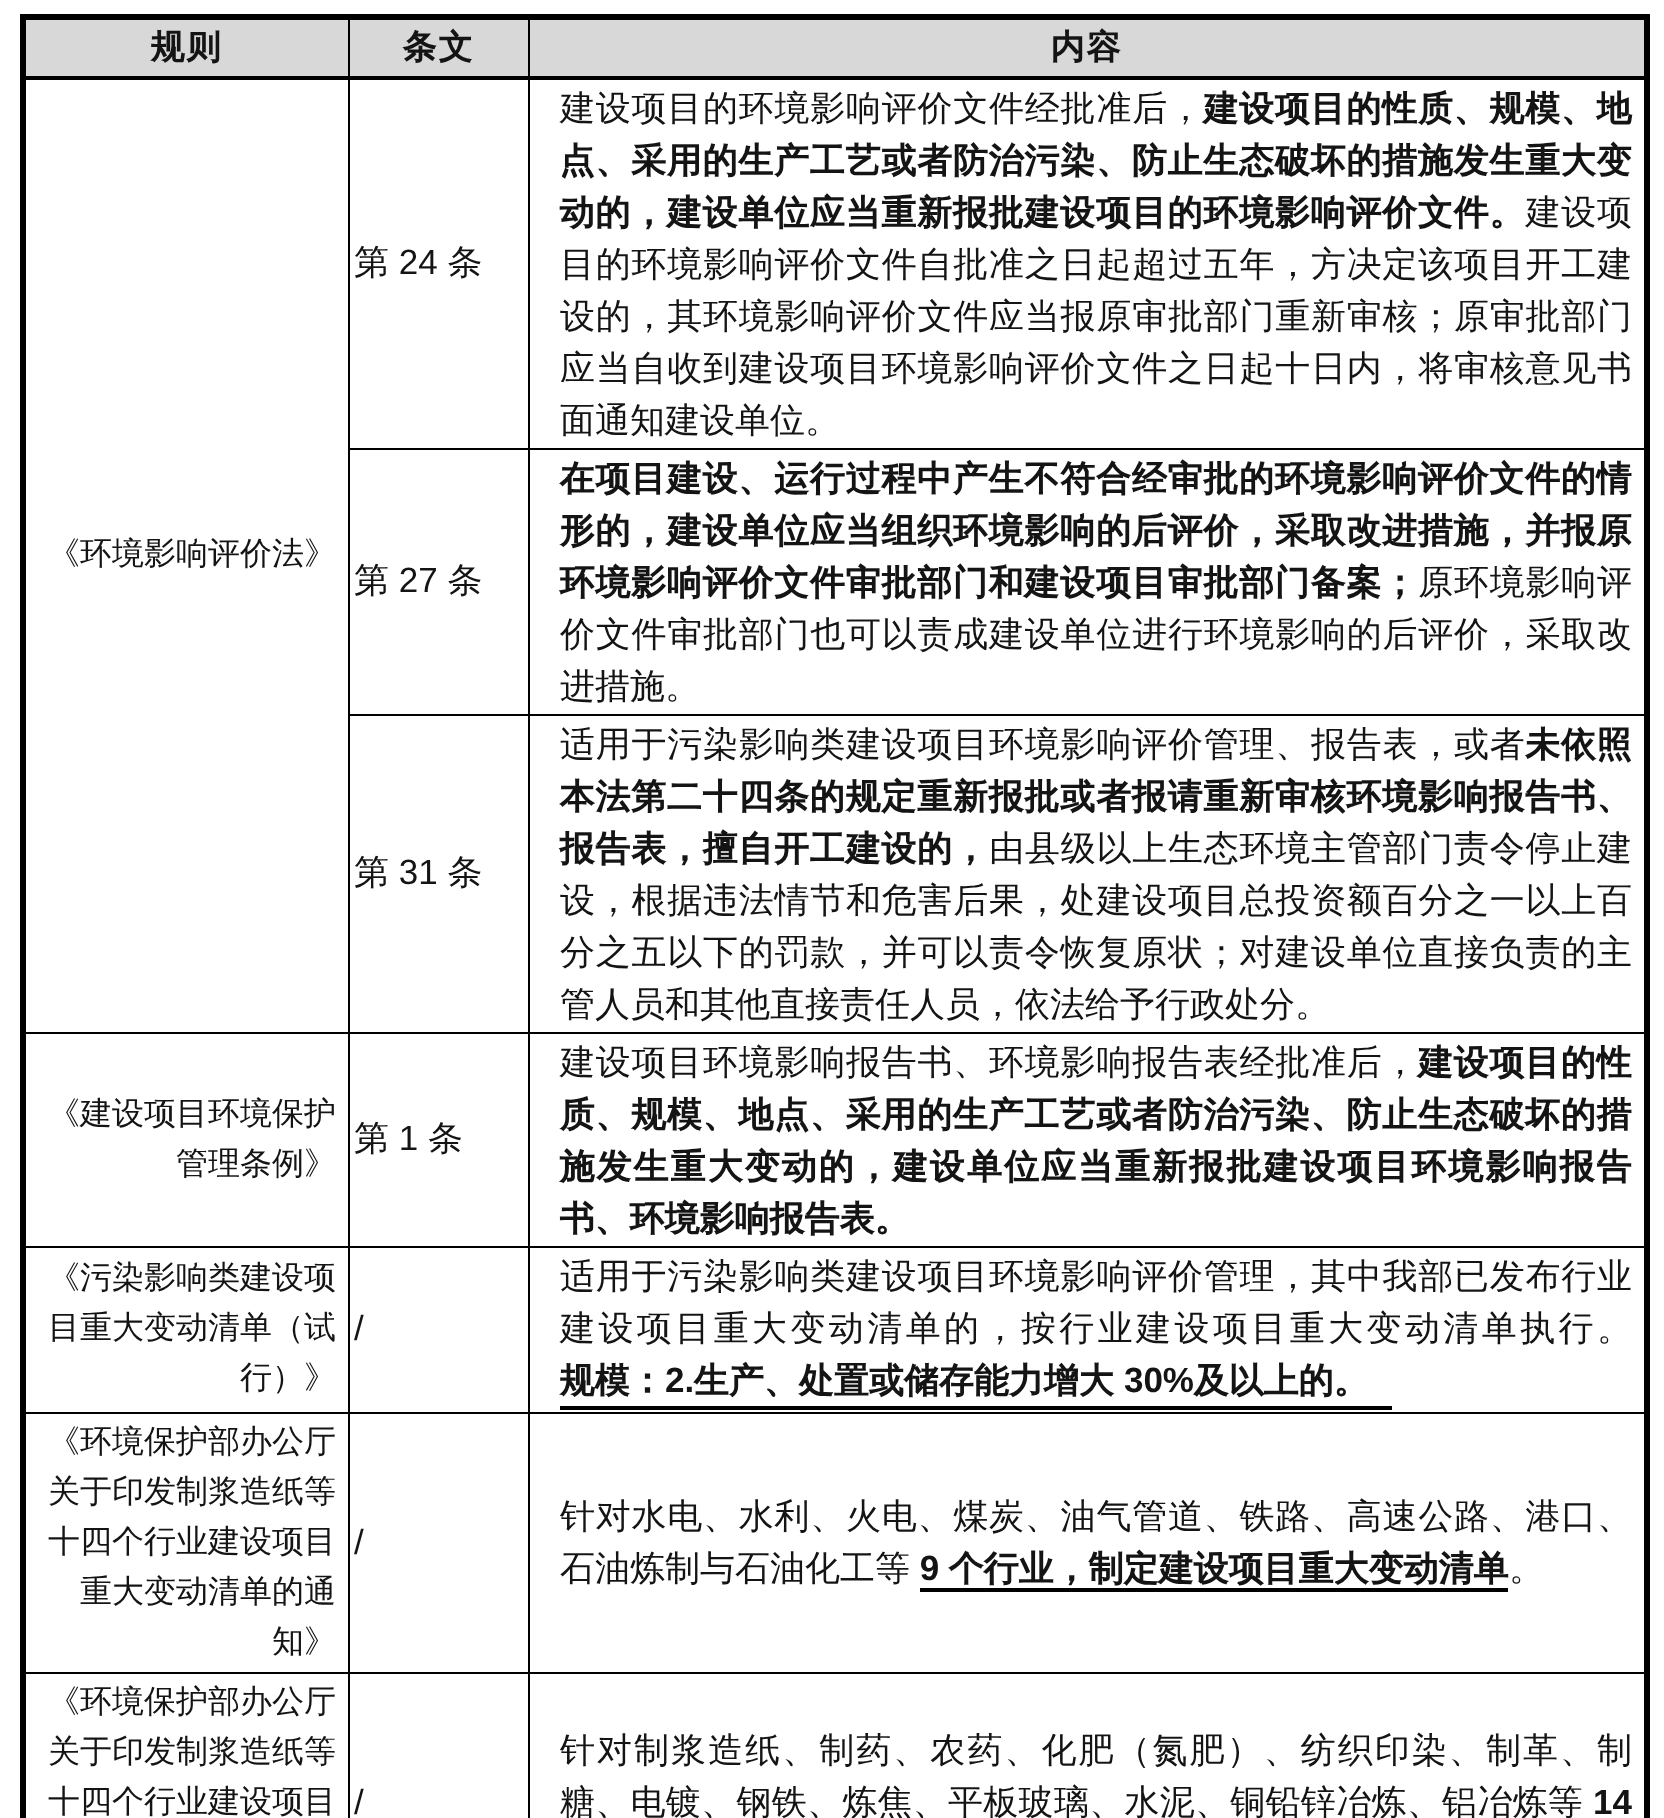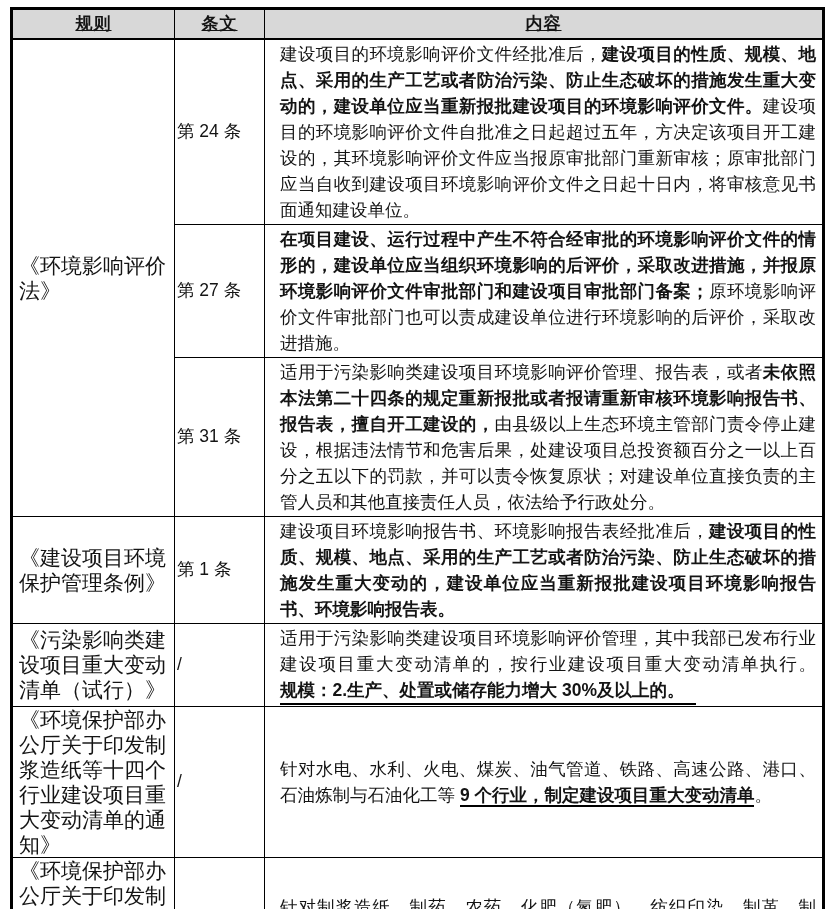--- a/index.html
+++ b/index.html
@@ -36,26 +36,25 @@
   }
   thead th {
     background: #d8d8d8;
     height: 30px;
     font-size: 17px;
     font-weight: 700;
     text-align: center;
     vertical-align: middle;
     border-bottom: 2px solid #000000;
     letter-spacing: 1px;
-    text-decoration: underline;
   }
   td.rule-cell {
-    text-align: left;
+    text-align: right;
     vertical-align: middle;
-    font-size: 21px;
+    font-size: 16px;
     line-height: 25px;
     padding: 0 6px;
   }
   td.article-cell {
     vertical-align: middle;
     font-size: 17.5px;
     line-height: 25px;
     padding: 2px 2px;
   }
   td.content-cell {

